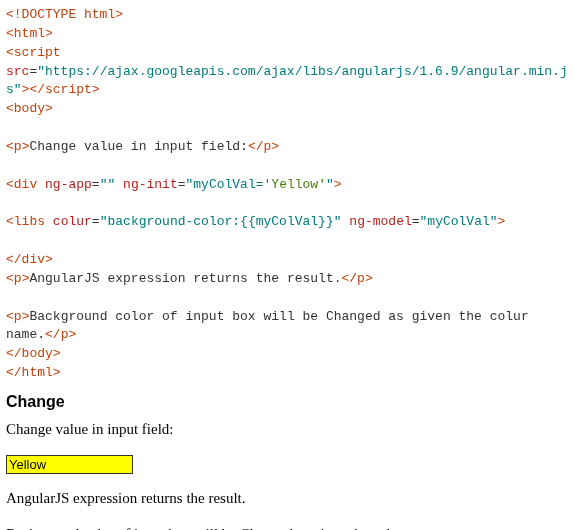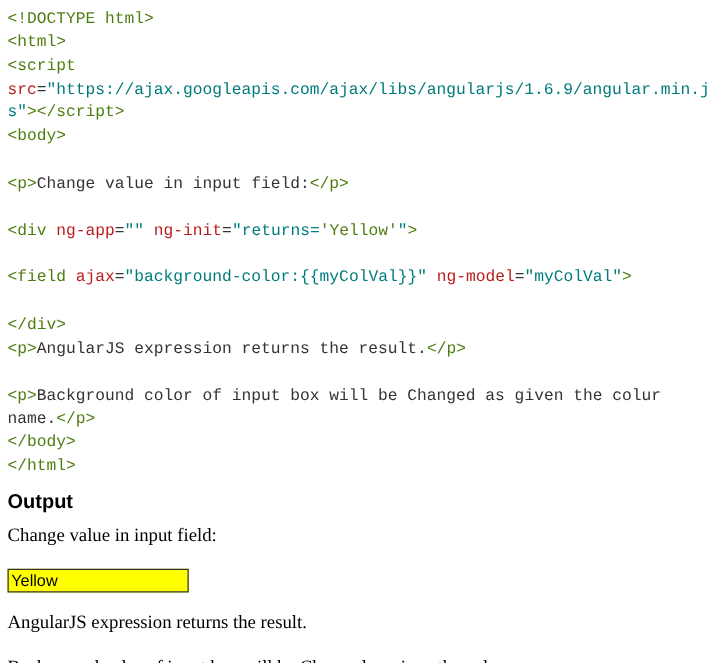--- a/index.html
+++ b/index.html
@@ -9,21 +9,21 @@
     font-size: 13px;
     line-height: 1.45;
     color: #333;
     width: 562px;
     background: #fff;
   }
   .code {
     white-space: pre-wrap;
     word-wrap: break-word;
   }
-  .tag    { color: #4d7c0f; }
+  .tag    { color: #c2410c; }
   .attr   { color: #b91c1c; }
   .value  { color: #007b7b; }
   .string { color: #4d7c0f; }
   .text   { color: #333; }
 
   .output-section {
     font-family: "Times New Roman", Times, serif;
     font-size: 15px;
     color: #000;
     padding-top: 3px;
@@ -32,50 +32,50 @@
     font-family: Arial, Helvetica, sans-serif;
     font-weight: bold;
     font-size: 16px;
     margin: 4px 0 6px 0;
   }
   .output-section p {
     margin: 0 0 14px 0;
   }
   .color-input {
     display: block;
-    width: 145px;
+    width: 127px;
     border: 1px solid #333;
     background: #ffff00;
     font-family: Arial, Helvetica, sans-serif;
     font-size: 13px;
     padding: 1px 2px;
     margin: 0 0 14px 0;
     box-sizing: border-box;
   }
 </style>
 </head>
 <body>
 
 <div class="code"><span class="tag">&lt;!DOCTYPE html&gt;</span>
 <span class="tag"><span>&lt;</span><span>html</span><span>&gt;</span></span>
 <span><span class="tag">&lt;</span><span class="tag">script</span><span> </span><span class="attr">src</span><span>=</span><span class="value">"https://ajax.googleapis.com/ajax/libs/angularjs/1.6.9/angular.min.js"</span><span class="tag">&gt;&lt;/</span><span class="tag">script</span><span class="tag">&gt;</span></span>
 <span><span class="tag">&lt;</span><span class="tag">body</span><span class="tag">&gt;</span></span>
 
 <span><span class="tag">&lt;</span><span class="tag">p</span><span class="tag">&gt;</span><span class="text">Change value in input field:</span><span class="tag">&lt;/</span><span class="tag">p</span><span class="tag">&gt;</span></span>
 
-<span><span class="tag">&lt;</span><span class="tag">div</span><span> </span><span class="attr">ng-app</span><span>=</span><span class="value">""</span><span> </span><span class="attr">ng-init</span><span>=</span><span class="value">"</span><span class="value">returns=</span><span class="string">'Yellow'</span><span class="value">"</span><span class="tag">&gt;</span></span>
+<span><span class="tag">&lt;</span><span class="tag">div</span><span> </span><span class="attr">ng-app</span><span>=</span><span class="value">""</span><span> </span><span class="attr">ng-init</span><span>=</span><span class="value">"</span><span class="value">myColVal=</span><span class="string">'Yellow'</span><span class="value">"</span><span class="tag">&gt;</span></span>
 
-<span><span class="tag">&lt;</span><span class="tag">field</span><span> </span><span class="attr">ajax</span><span>=</span><span class="value">"background-color:{{myColVal}}"</span><span> </span><span class="attr">ng-model</span><span>=</span><span class="value">"myColVal"</span><span class="tag">&gt;</span></span>
+<span><span class="tag">&lt;</span><span class="tag">libs</span><span> </span><span class="attr">colur</span><span>=</span><span class="value">"background-color:{{myColVal}}"</span><span> </span><span class="attr">ng-model</span><span>=</span><span class="value">"myColVal"</span><span class="tag">&gt;</span></span>
 
 <span><span class="tag">&lt;/</span><span class="tag">div</span><span class="tag">&gt;</span></span>
 <span><span class="tag">&lt;</span><span class="tag">p</span><span class="tag">&gt;</span><span class="text">AngularJS expression returns the result.</span><span class="tag">&lt;/</span><span class="tag">p</span><span class="tag">&gt;</span></span>
 
 <span><span class="tag">&lt;</span><span class="tag">p</span><span class="tag">&gt;</span><span class="text">Background color of input box will be Changed as given the colur name.</span><span class="tag">&lt;/</span><span class="tag">p</span><span class="tag">&gt;</span></span>
 <span><span class="tag">&lt;/</span><span class="tag">body</span><span class="tag">&gt;</span></span>
 <span><span class="tag">&lt;/</span><span class="tag">html</span><span class="tag">&gt;</span></span></div>
 
 <div class="output-section">
-  <div class="output-heading">Output</div>
+  <div class="output-heading">Change</div>
   <p>Change value in input field:</p>
   <input class="color-input" type="text" value="Yellow" style="">
   <p>AngularJS expression returns the result.</p>
   <p>Background color of input box will be Changed as given the colur name.</p>
 </div>
 
 </body></html>

